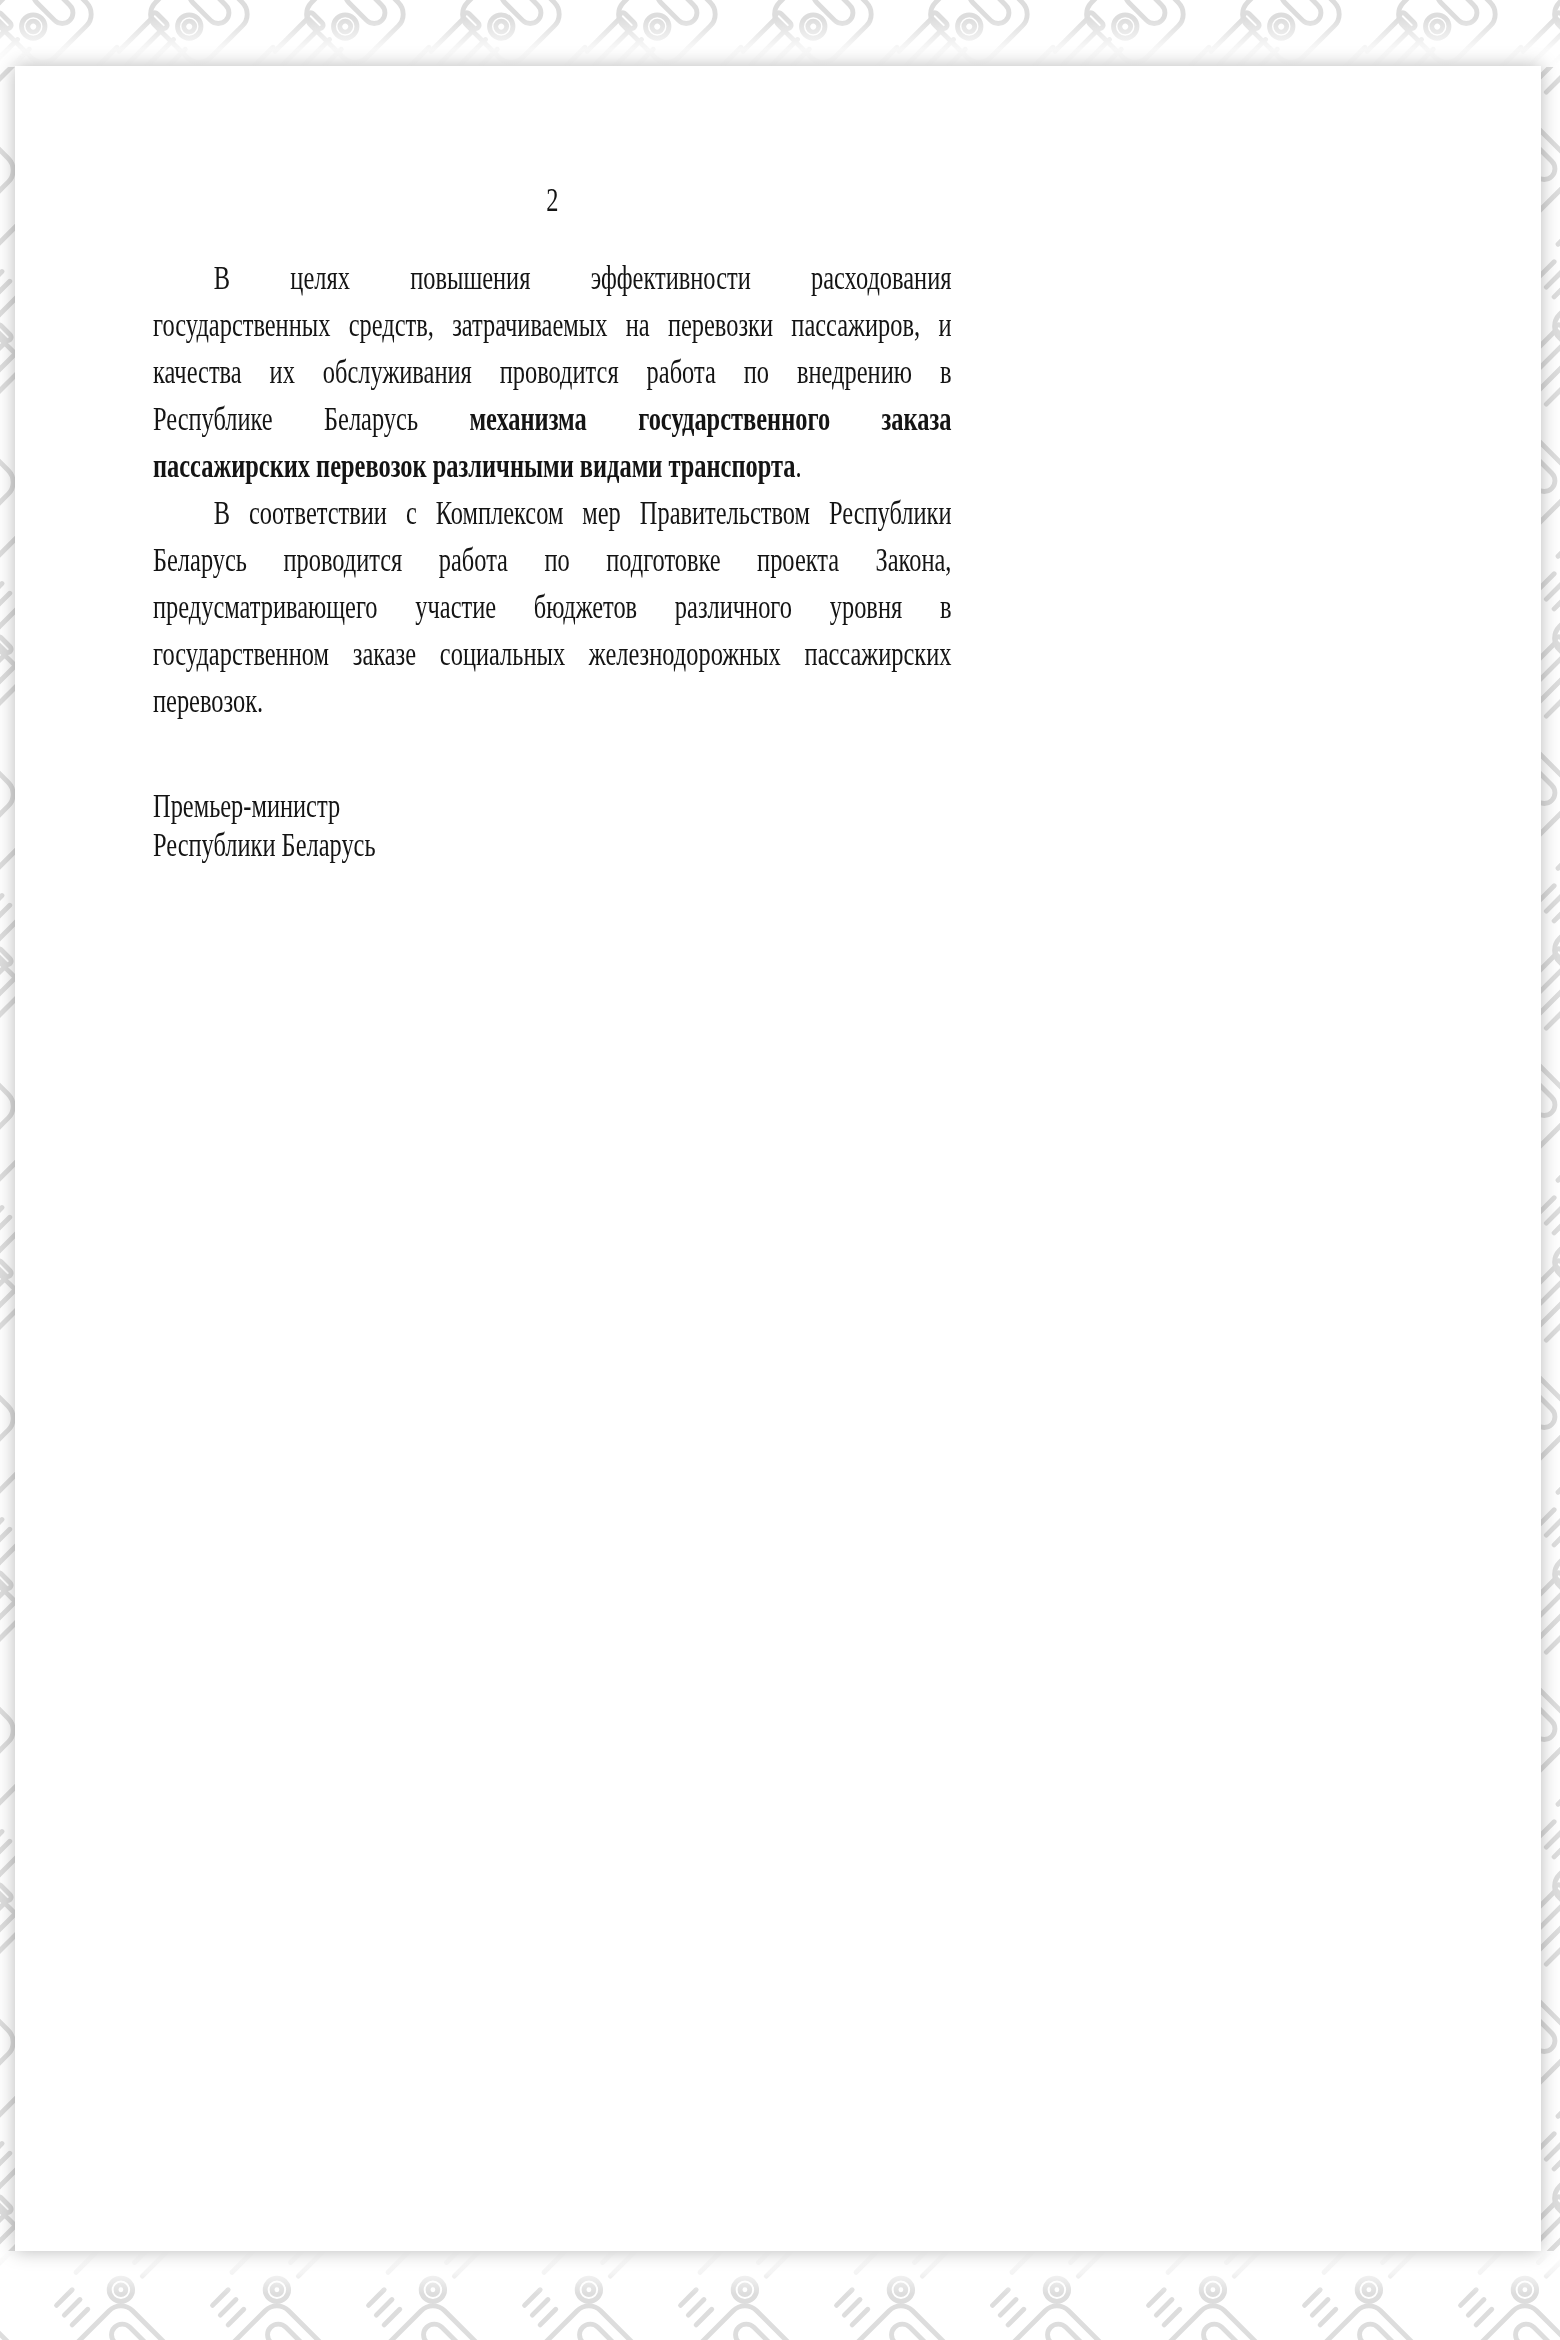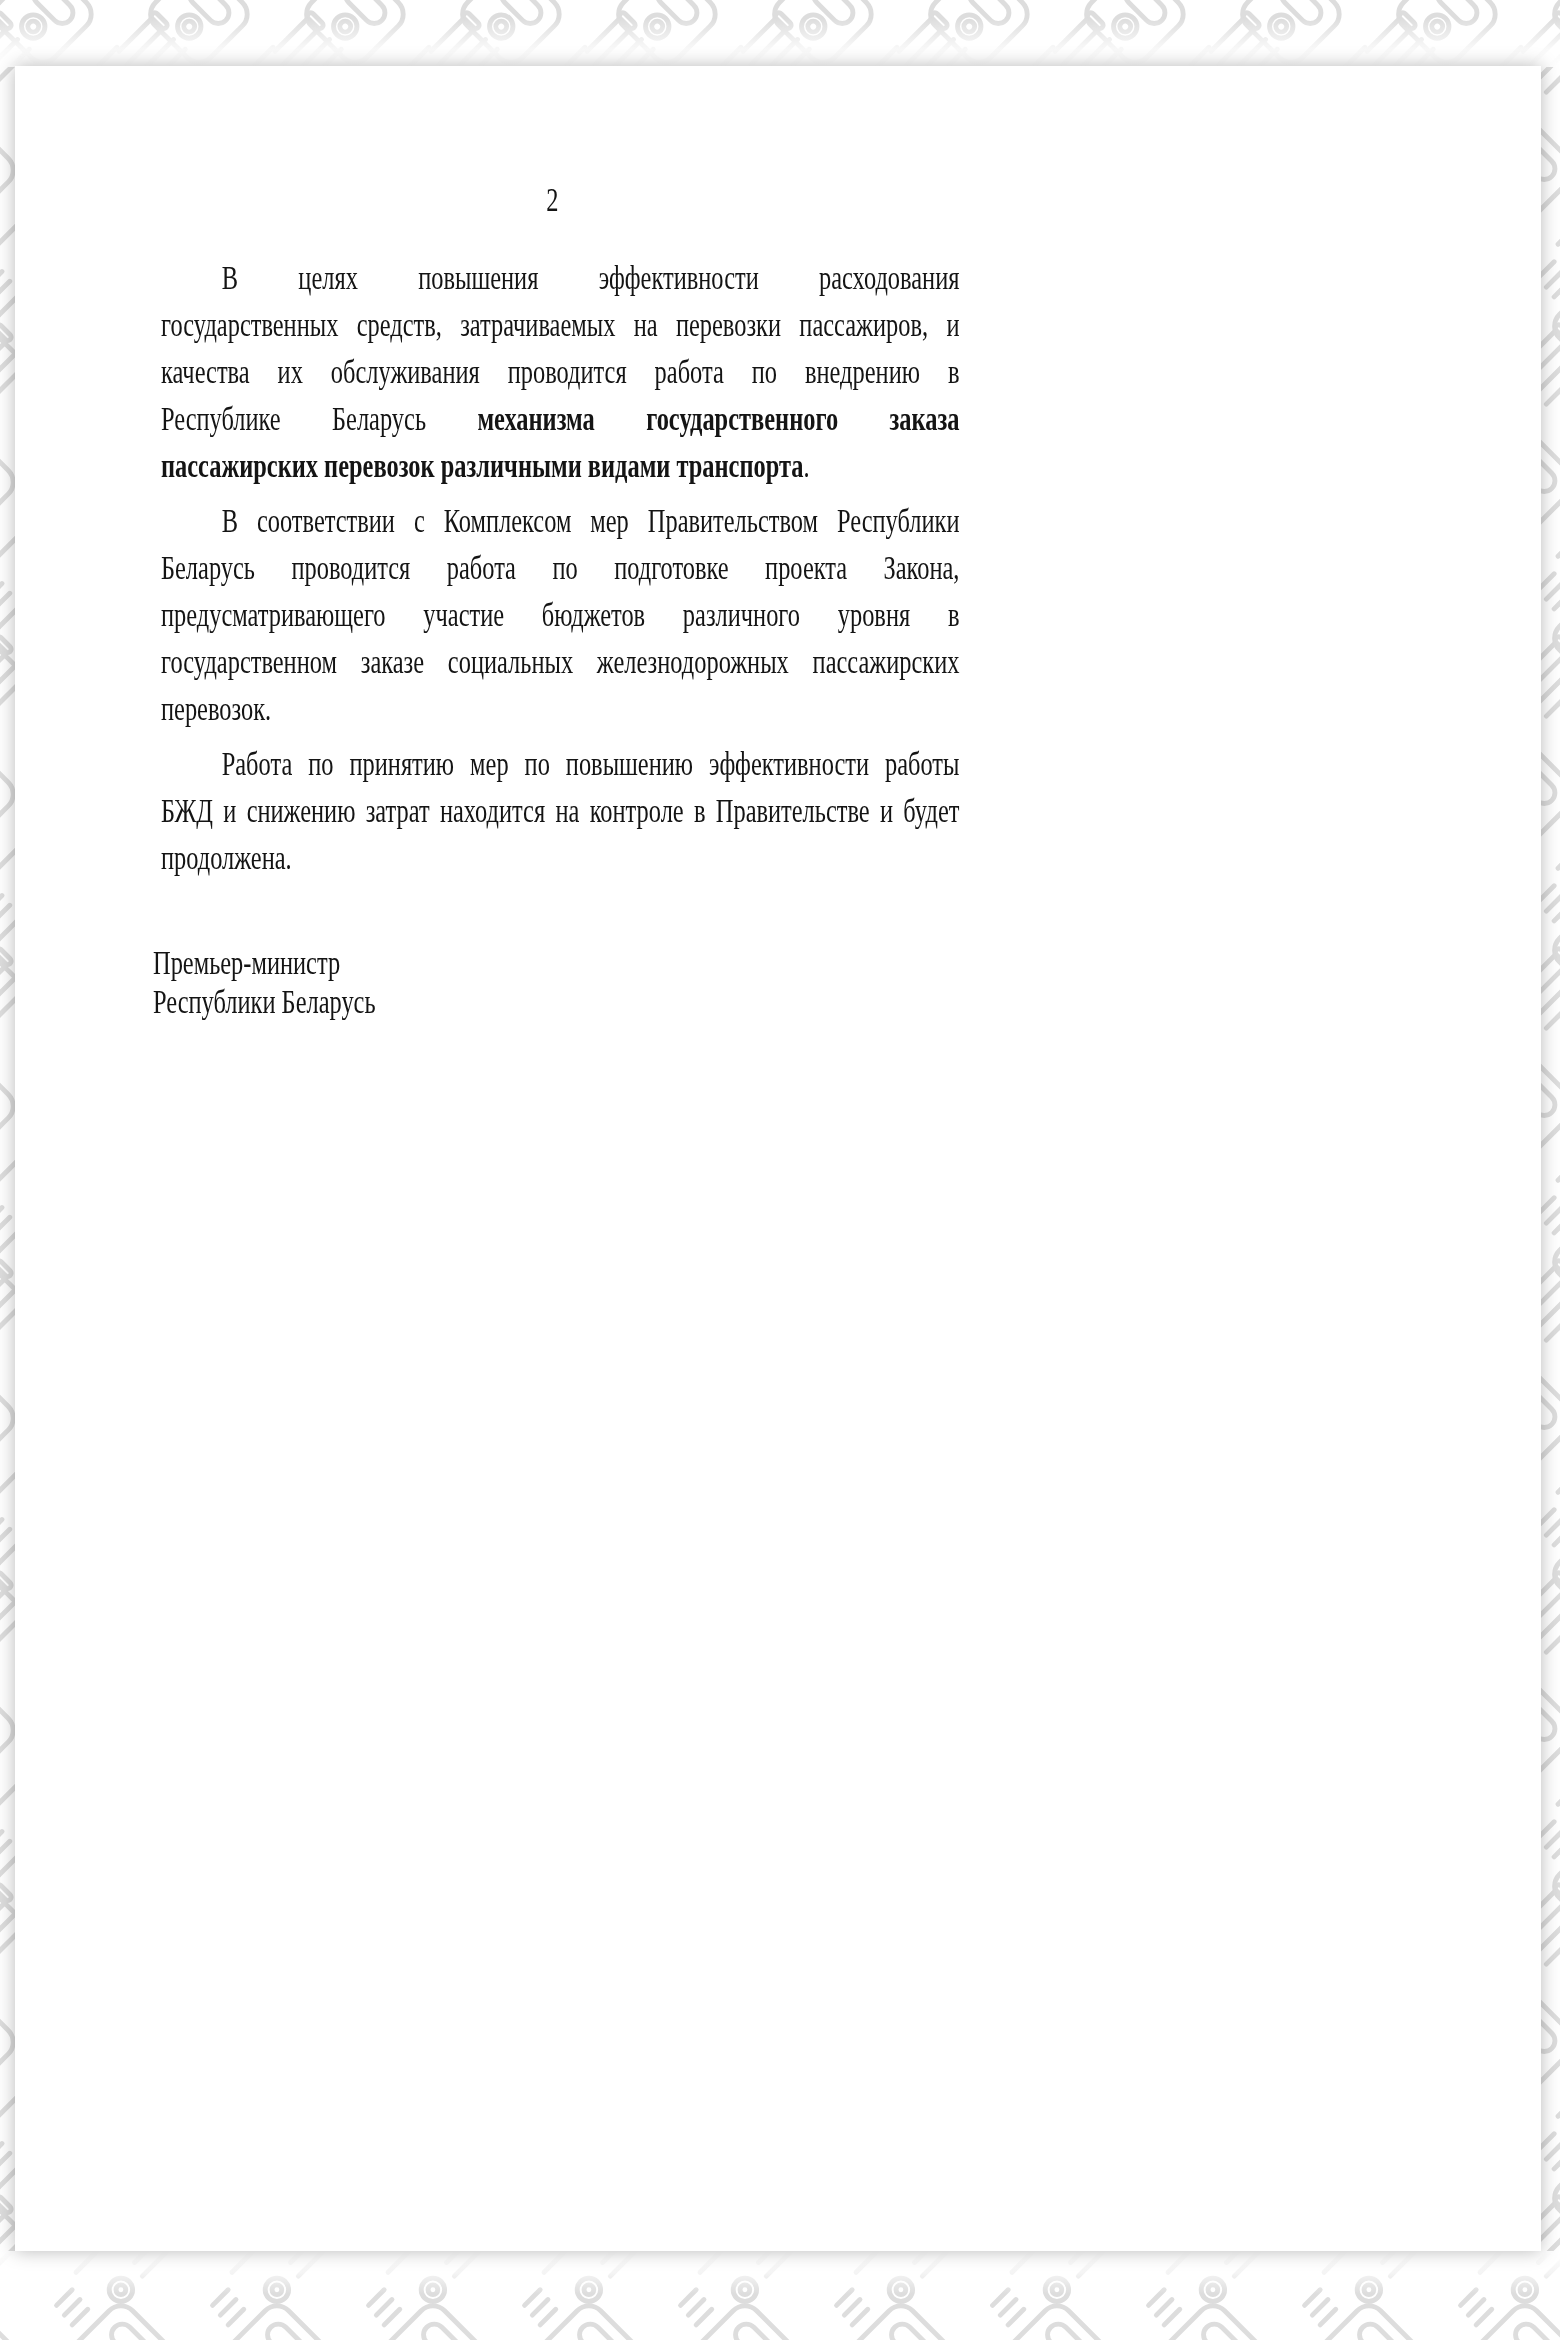--- a/index.html
+++ b/index.html
@@ -51,21 +51,21 @@
     margin-top: 111px;
     width: 1079px;
     transform: scale(0.74, 1);
     transform-origin: 0 0;
     text-align: center;
     font-size: 33px;
     line-height: 47px;
     color: #141414;
   }
   .body-text { margin-top: 31px; }
-  .para { margin: 8px; }
+  .para { margin: 0; }
   .line {
     width: 1079px;
     transform: scale(0.74, 1);
     transform-origin: 0 0;
     font-size: 33px;
     line-height: 47px;
     color: #141414;
     text-align: justify;
     text-align-last: justify;
   }
@@ -312,25 +312,20 @@
             <div class="line"><span>Республике Беларусь </span><span class="b">механизма государственного заказа</span></div>
             <div class="line last"><span class="b">пассажирских перевозок различными видами транспорта</span><span>.</span></div>
           </div>
           <div class="para">
             <div class="line first"><span>В соответствии с Комплексом мер Правительством Республики</span></div>
             <div class="line"><span>Беларусь проводится работа по подготовке проекта Закона,</span></div>
             <div class="line"><span>предусматривающего участие бюджетов различного уровня в</span></div>
             <div class="line"><span>государственном заказе социальных железнодорожных пассажирских</span></div>
             <div class="line last"><span>перевозок.</span></div>
           </div>
-          <div class="para">
-            <div class="line first"><span>Работа по принятию мер по повышению эффективности работы</span></div>
-            <div class="line"><span>БЖД и снижению затрат находится на контроле в Правительстве и будет</span></div>
-            <div class="line last"><span>продолжена.</span></div>
-          </div>
         </div>
       <div class="signature">
         <div>Премьер-министр</div>
         <div>Республики Беларусь</div>
       </div>
     </div>
   </div>
 
 </div>
 

